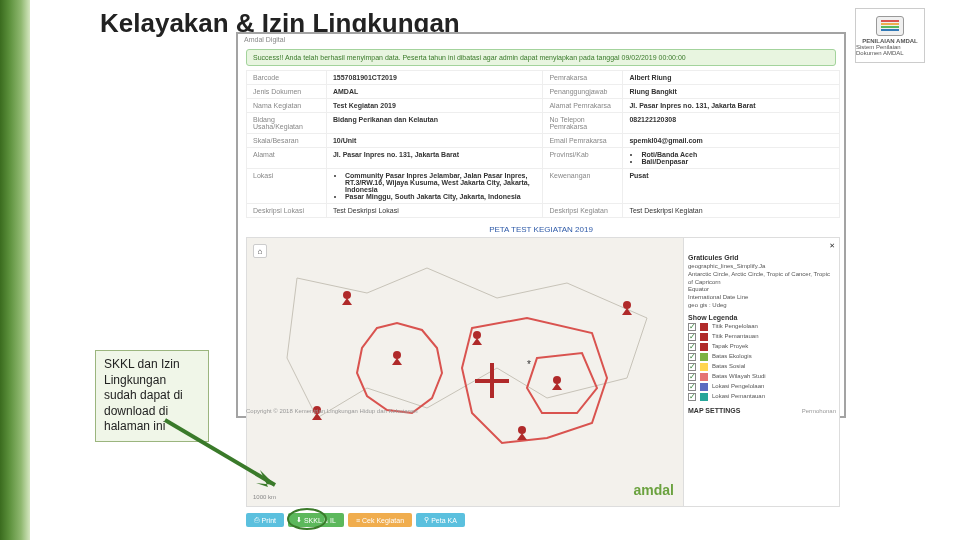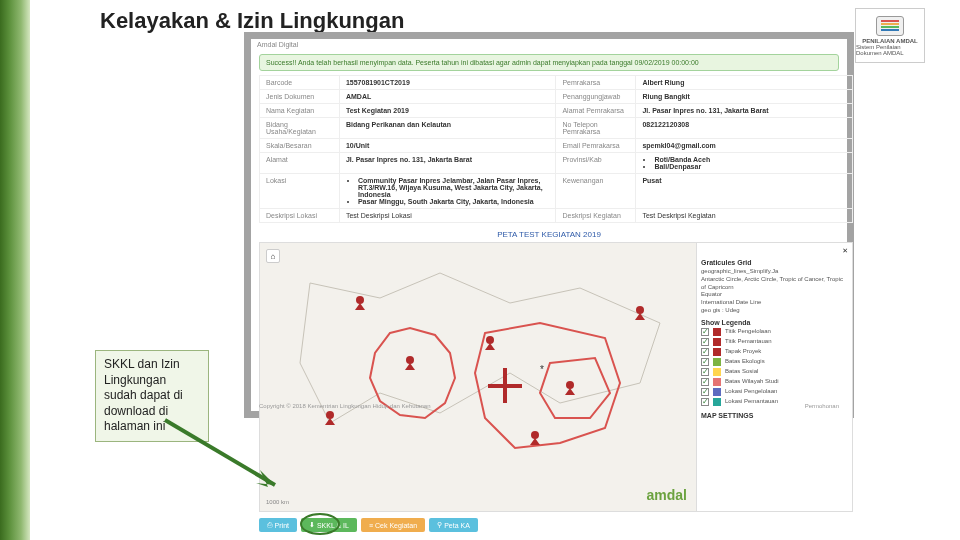--- a/index.html
+++ b/index.html
@@ -1,22 +1,22 @@
 <!DOCTYPE html>
 <html><head>
 <meta charset="utf-8">
 <style>
   * { box-sizing: border-box; margin: 0; padding: 0; }
   body { font-family: Arial, sans-serif; width: 960px; height: 540px; position: relative; background: #fff; overflow: hidden; }
   .green-bar { position: absolute; left: 0; top: 0; width: 30px; height: 540px; background: linear-gradient(to right, #3a6b1e 0%, #5a8f3a 30%, #8fb870 70%, #d4e6c0 100%); }
-  .title { position: absolute; left: 100px; top: 8px; font-size: 22px; font-weight: bold; color: #222; }
+  .title { position: absolute; left: 100px; top: 8px; font-size: 26px; font-weight: bold; color: #222; }
   .logo-box { position: absolute; right: 35px; top: 8px; width: 70px; height: 55px; border: 1px solid #ccc; background: #fff; display: flex; flex-direction: column; align-items: center; justify-content: center; font-size: 6px; color: #555; }
   .logo-box .ic { width: 28px; height: 20px; border: 1px solid #999; border-radius: 3px; background: #f0f0f0; display: flex; flex-direction: column; justify-content: center; align-items: center; gap: 1px; padding: 2px; }
   .logo-box .ic div { height: 2px; width: 18px; }
-  .screenshot { position: absolute; left: 244px; top: 32px; width: 610px; height: 386px; border: 7px solid #a3a3a3; background: #fff; font-size: 7px; color: #333; }
+  .screenshot { position: absolute; left: 236px; top: 32px; width: 610px; height: 386px; border: 2px solid #a3a3a3; background: #fff; font-size: 7px; color: #333; }
   .hdr { padding: 2px 6px; color: #888; }
   .success { margin: 4px 8px; padding: 4px 6px; border: 1px solid #a3d39c; background: #e8f5e0; border-radius: 3px; color: #3a7a2a; }
   .info-table { width: 594px; margin: 4px 8px; border-collapse: collapse; }
   .info-table td { border: 1px solid #eee; padding: 3px 6px; vertical-align: top; }
   .info-table td.lbl { color: #888; width: 80px; }
   .info-table td.val { font-weight: bold; width: 217px; }
   .info-table ul { list-style: disc; padding-left: 12px; }
   .map-title { text-align: center; color: #2e5aa8; font-size: 8px; padding: 3px 0; }
   .map-wrap { position: relative; width: 594px; height: 270px; margin: 0 8px; border: 1px solid #ddd; background: #f5f5f0; overflow: hidden; }
   .map-canvas { position: absolute; left: 0; top: 0; width: 438px; height: 270px; }

